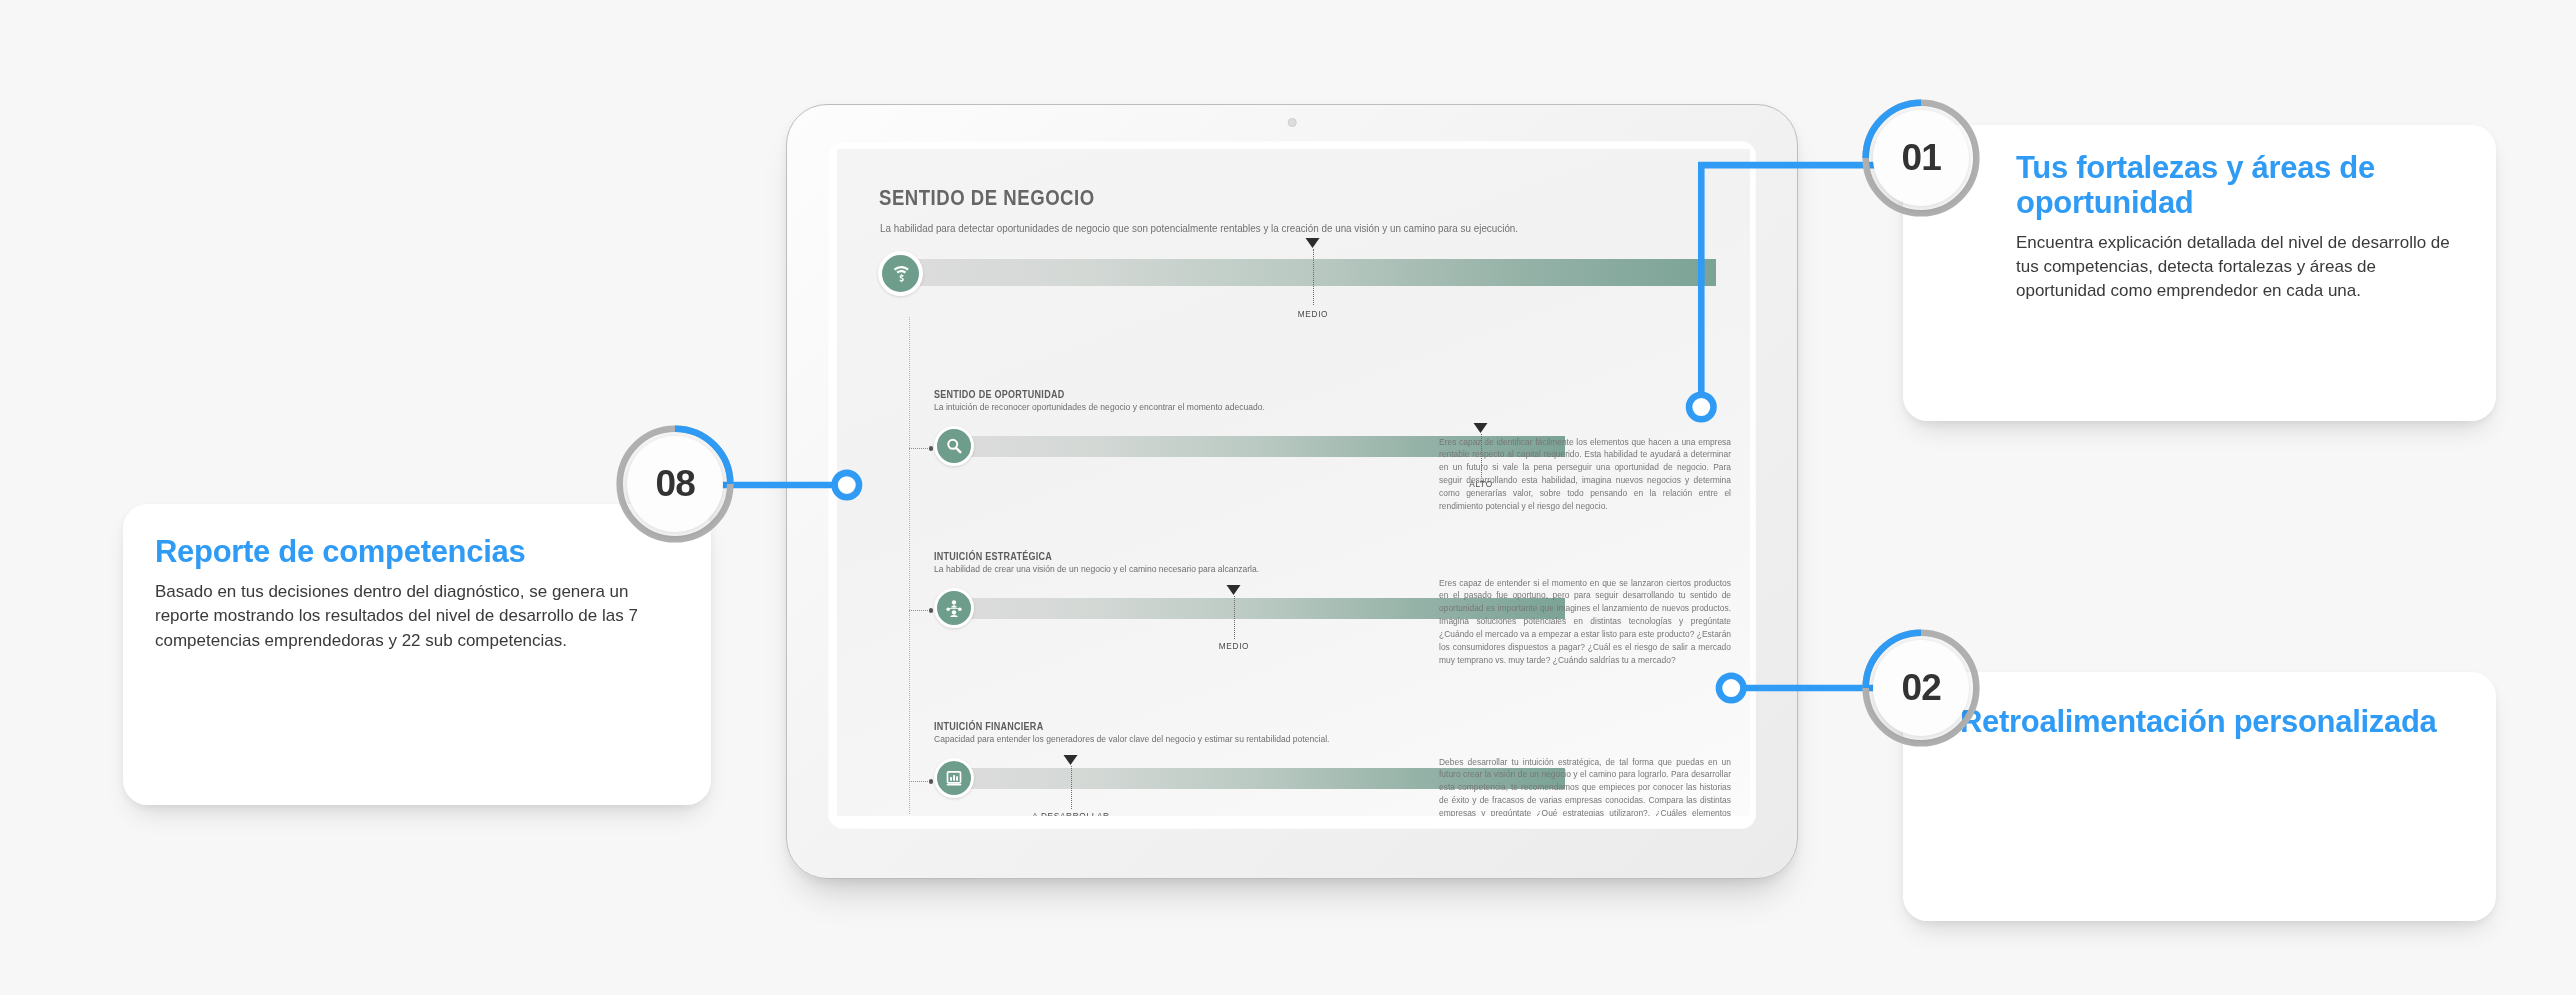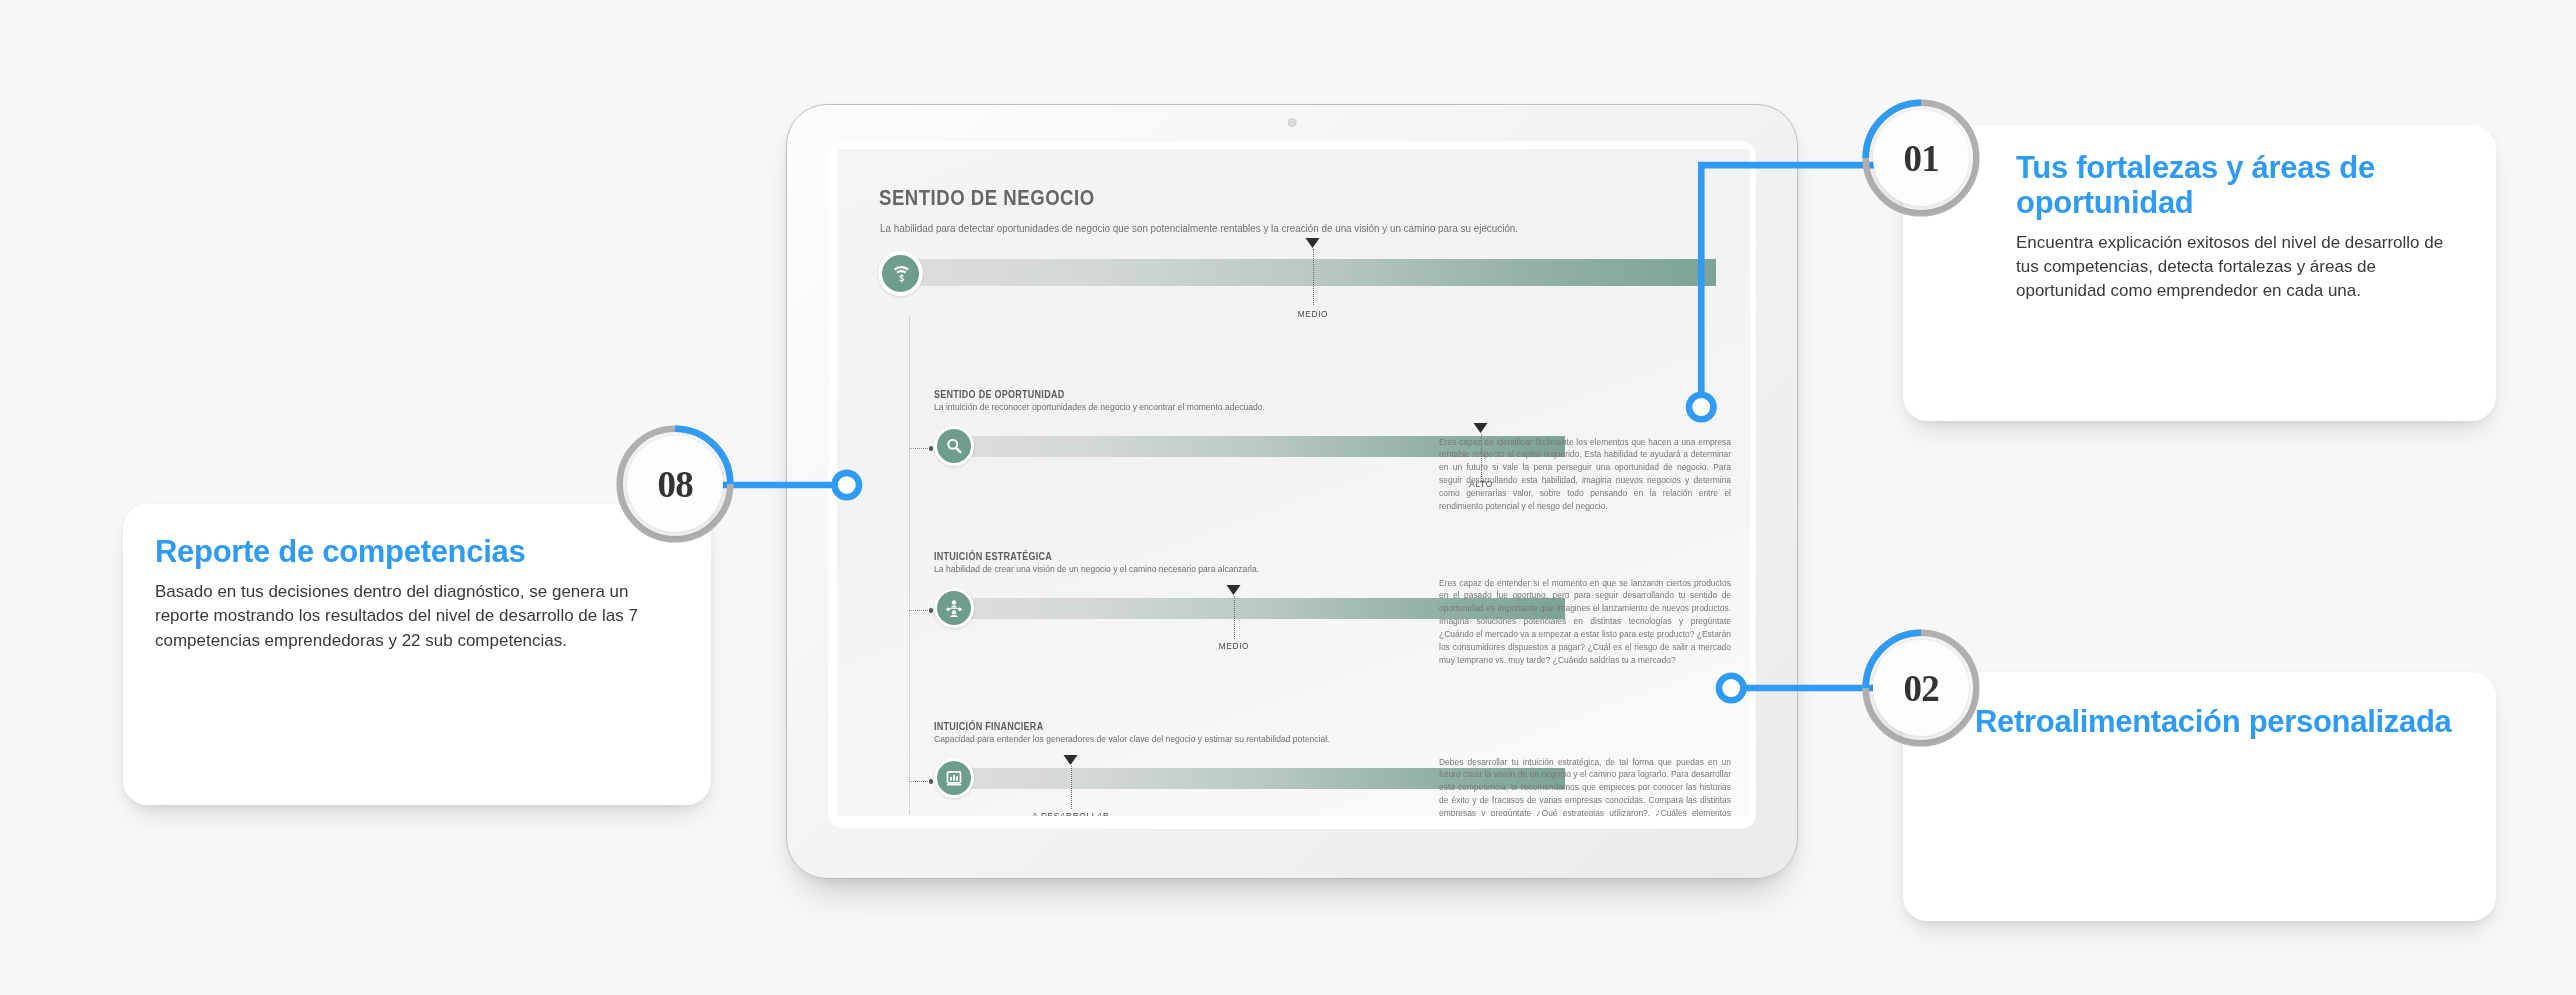--- a/index.html
+++ b/index.html
@@ -114,21 +114,21 @@
   .card h3{
     margin:0 0 11.3px 0;color:#2f9bf5;font-weight:bold;
     font-size:31px;line-height:1.13;letter-spacing:-0.3px;
   }
   .card p{margin:0;color:#3a3a3a;font-size:17px;line-height:1.42;}
   .card.right{}
   .card.left{text-align:left;}
 
   
   .ring{
-    position:absolute;width:120px;height:120px;z-index:8;font-family:Liberation Serif, serif;
+    position:absolute;width:120px;height:120px;z-index:8;
   }
   .ring svg{position:absolute;inset:0;width:120px;height:120px;}
   .ring .disc{
     position:absolute;left:12.2px;top:12.2px;width:96px;height:96px;
     border-radius:50%;background:#fdfdfd;
     box-shadow:0 2.8px 8.5px rgba(0,0,0,.14);
     display:flex;align-items:center;justify-content:center;
   }
   .ring .num{
     font-size:37px;font-weight:bold;color:#333;letter-spacing:-0.9px;
@@ -256,33 +256,33 @@
 
   <div class="conn" style="left:687px;top:467px;">
     <svg width="188" height="38" viewBox="0 0 200 40">
       <path d="M10 19 L168 19" fill="none" stroke="#2f9bf5" stroke-width="7" stroke-linecap="square"></path>
       <circle cx="170" cy="19" r="13" fill="#ffffff" stroke="#2f9bf5" stroke-width="7"></circle>
     </svg>
   </div>
 
   <div class="card right" style="left:1903px;top:125px;width:593px;height:296px;padding-left:113px;">
     <h3>Tus fortalezas y áreas de oportunidad</h3>
-    <p>Encuentra explicación exitosos del nivel de desarrollo de tus competencias, detecta fortalezas y áreas de oportunidad como emprendedor en cada una.</p>
+    <p>Encuentra explicación detallada del nivel de desarrollo de tus competencias, detecta fortalezas y áreas de oportunidad como emprendedor en cada una.</p>
   </div>
   <div class="ring" style="left:1861px;top:98px;">
     <svg viewBox="0 0 128 128">
       <circle cx="64" cy="64" r="59" fill="none" stroke="#b0b0b0" stroke-width="7"></circle>
       <path d="M64 5 A59 59 0 0 0 5 64" fill="none" stroke="#2f9bf5" stroke-width="7" stroke-linecap="butt"></path>
     </svg>
     <div class="disc">
       <span class="num">01</span>
     </div>
   </div>
 
-  <div class="card right" style="left:1903px;top:672px;width:593px;height:249px;padding-left:72px;padding-top:32px;">
+  <div class="card right" style="left:1903px;top:672px;width:593px;height:249px;padding-left:57px;padding-top:32px;">
     <h3>Retroalimentación personalizada</h3>
   </div>
   <div class="ring" style="left:1861px;top:628px;">
     <svg viewBox="0 0 128 128">
       <circle cx="64" cy="64" r="59" fill="none" stroke="#b0b0b0" stroke-width="7"></circle>
       <path d="M64 5 A59 59 0 0 0 5 64" fill="none" stroke="#2f9bf5" stroke-width="7" stroke-linecap="butt"></path>
     </svg>
     <div class="disc">
       <span class="num">02</span>
     </div>

